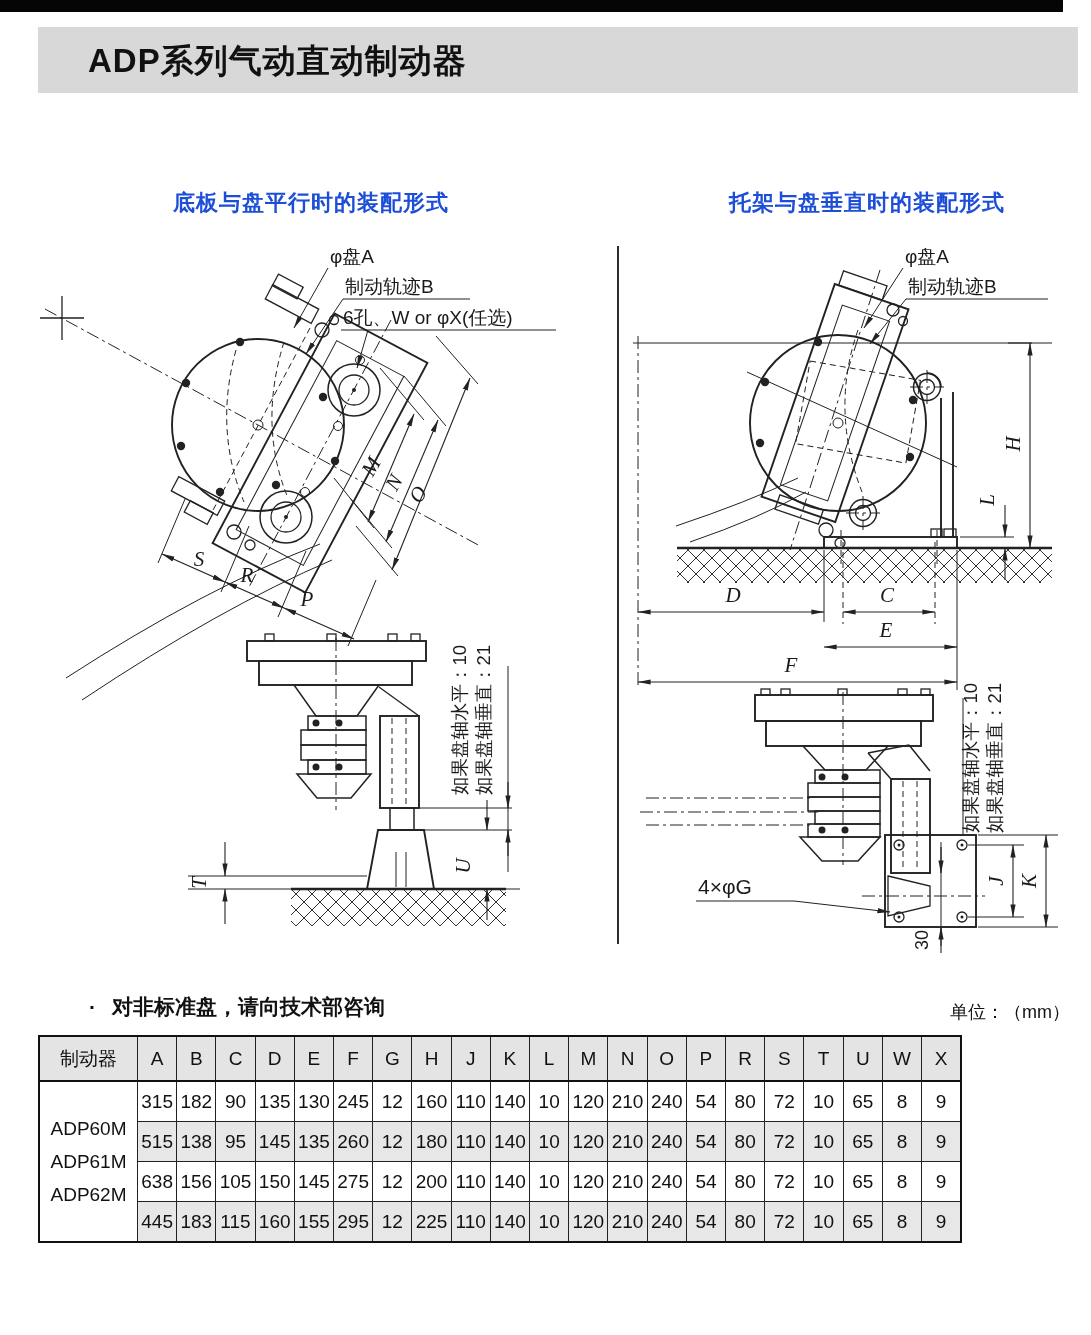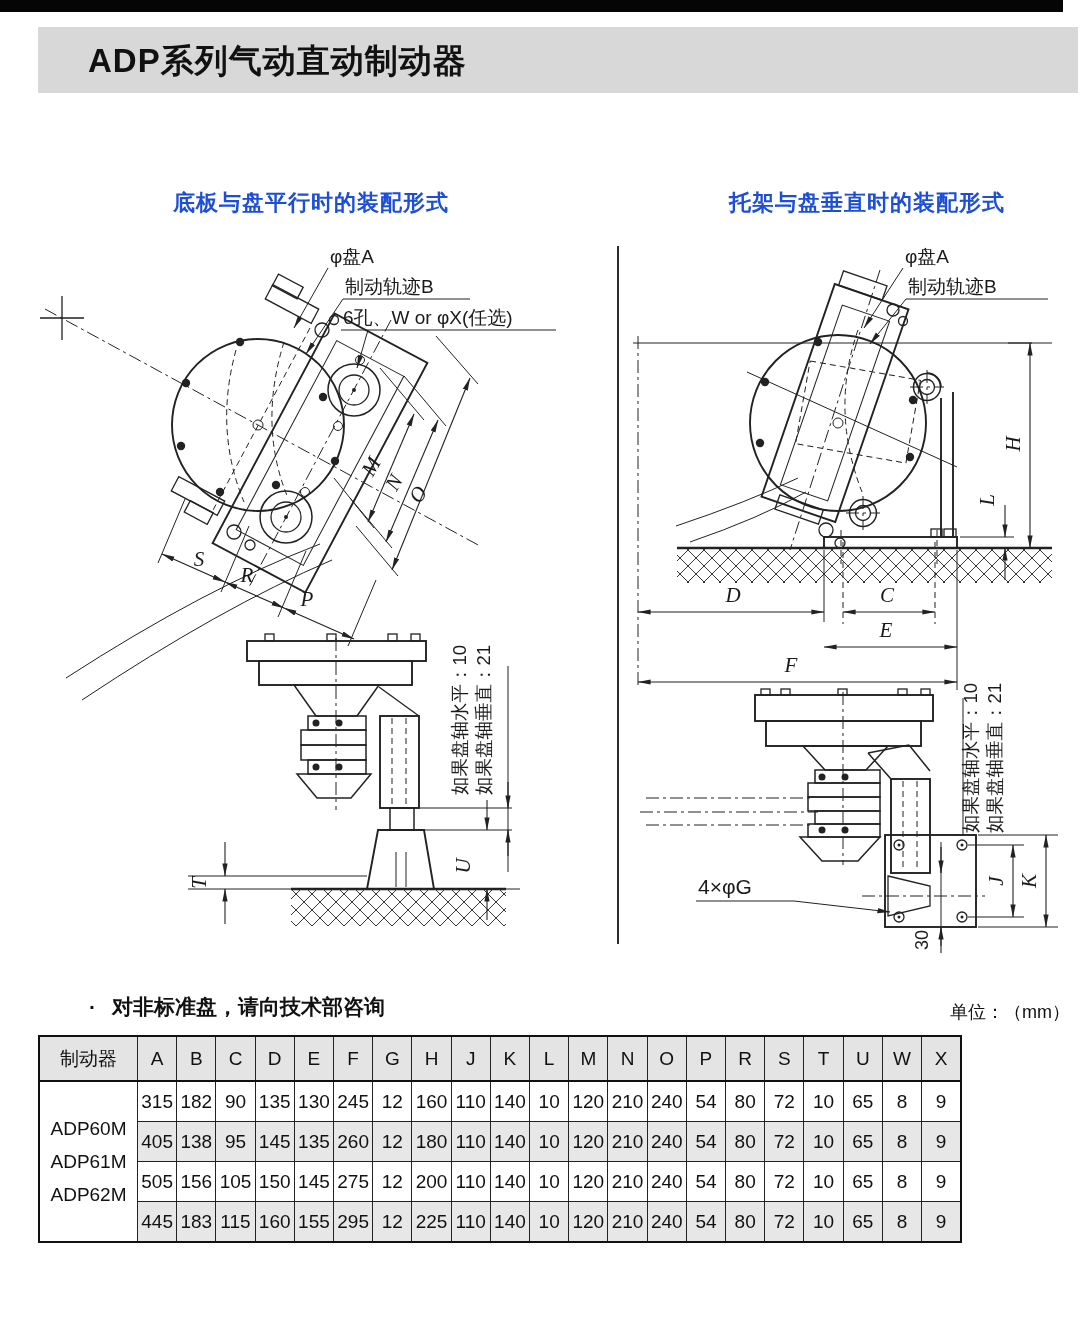--- a/index.html
+++ b/index.html
@@ -408,21 +408,21 @@
           <td>240</td>
           <td>54</td>
           <td>80</td>
           <td>72</td>
           <td>10</td>
           <td>65</td>
           <td>8</td>
           <td>9</td>
         </tr>
         <tr class="alt">
-          <td>405</td>
+          <td>515</td>
           <td>138</td>
           <td>95</td>
           <td>145</td>
           <td>135</td>
           <td>260</td>
           <td>12</td>
           <td>180</td>
           <td>110</td>
           <td>140</td>
           <td>10</td>
@@ -431,21 +431,21 @@
           <td>240</td>
           <td>54</td>
           <td>80</td>
           <td>72</td>
           <td>10</td>
           <td>65</td>
           <td>8</td>
           <td>9</td>
         </tr>
         <tr>
-          <td>505</td>
+          <td>638</td>
           <td>156</td>
           <td>105</td>
           <td>150</td>
           <td>145</td>
           <td>275</td>
           <td>12</td>
           <td>200</td>
           <td>110</td>
           <td>140</td>
           <td>10</td>

